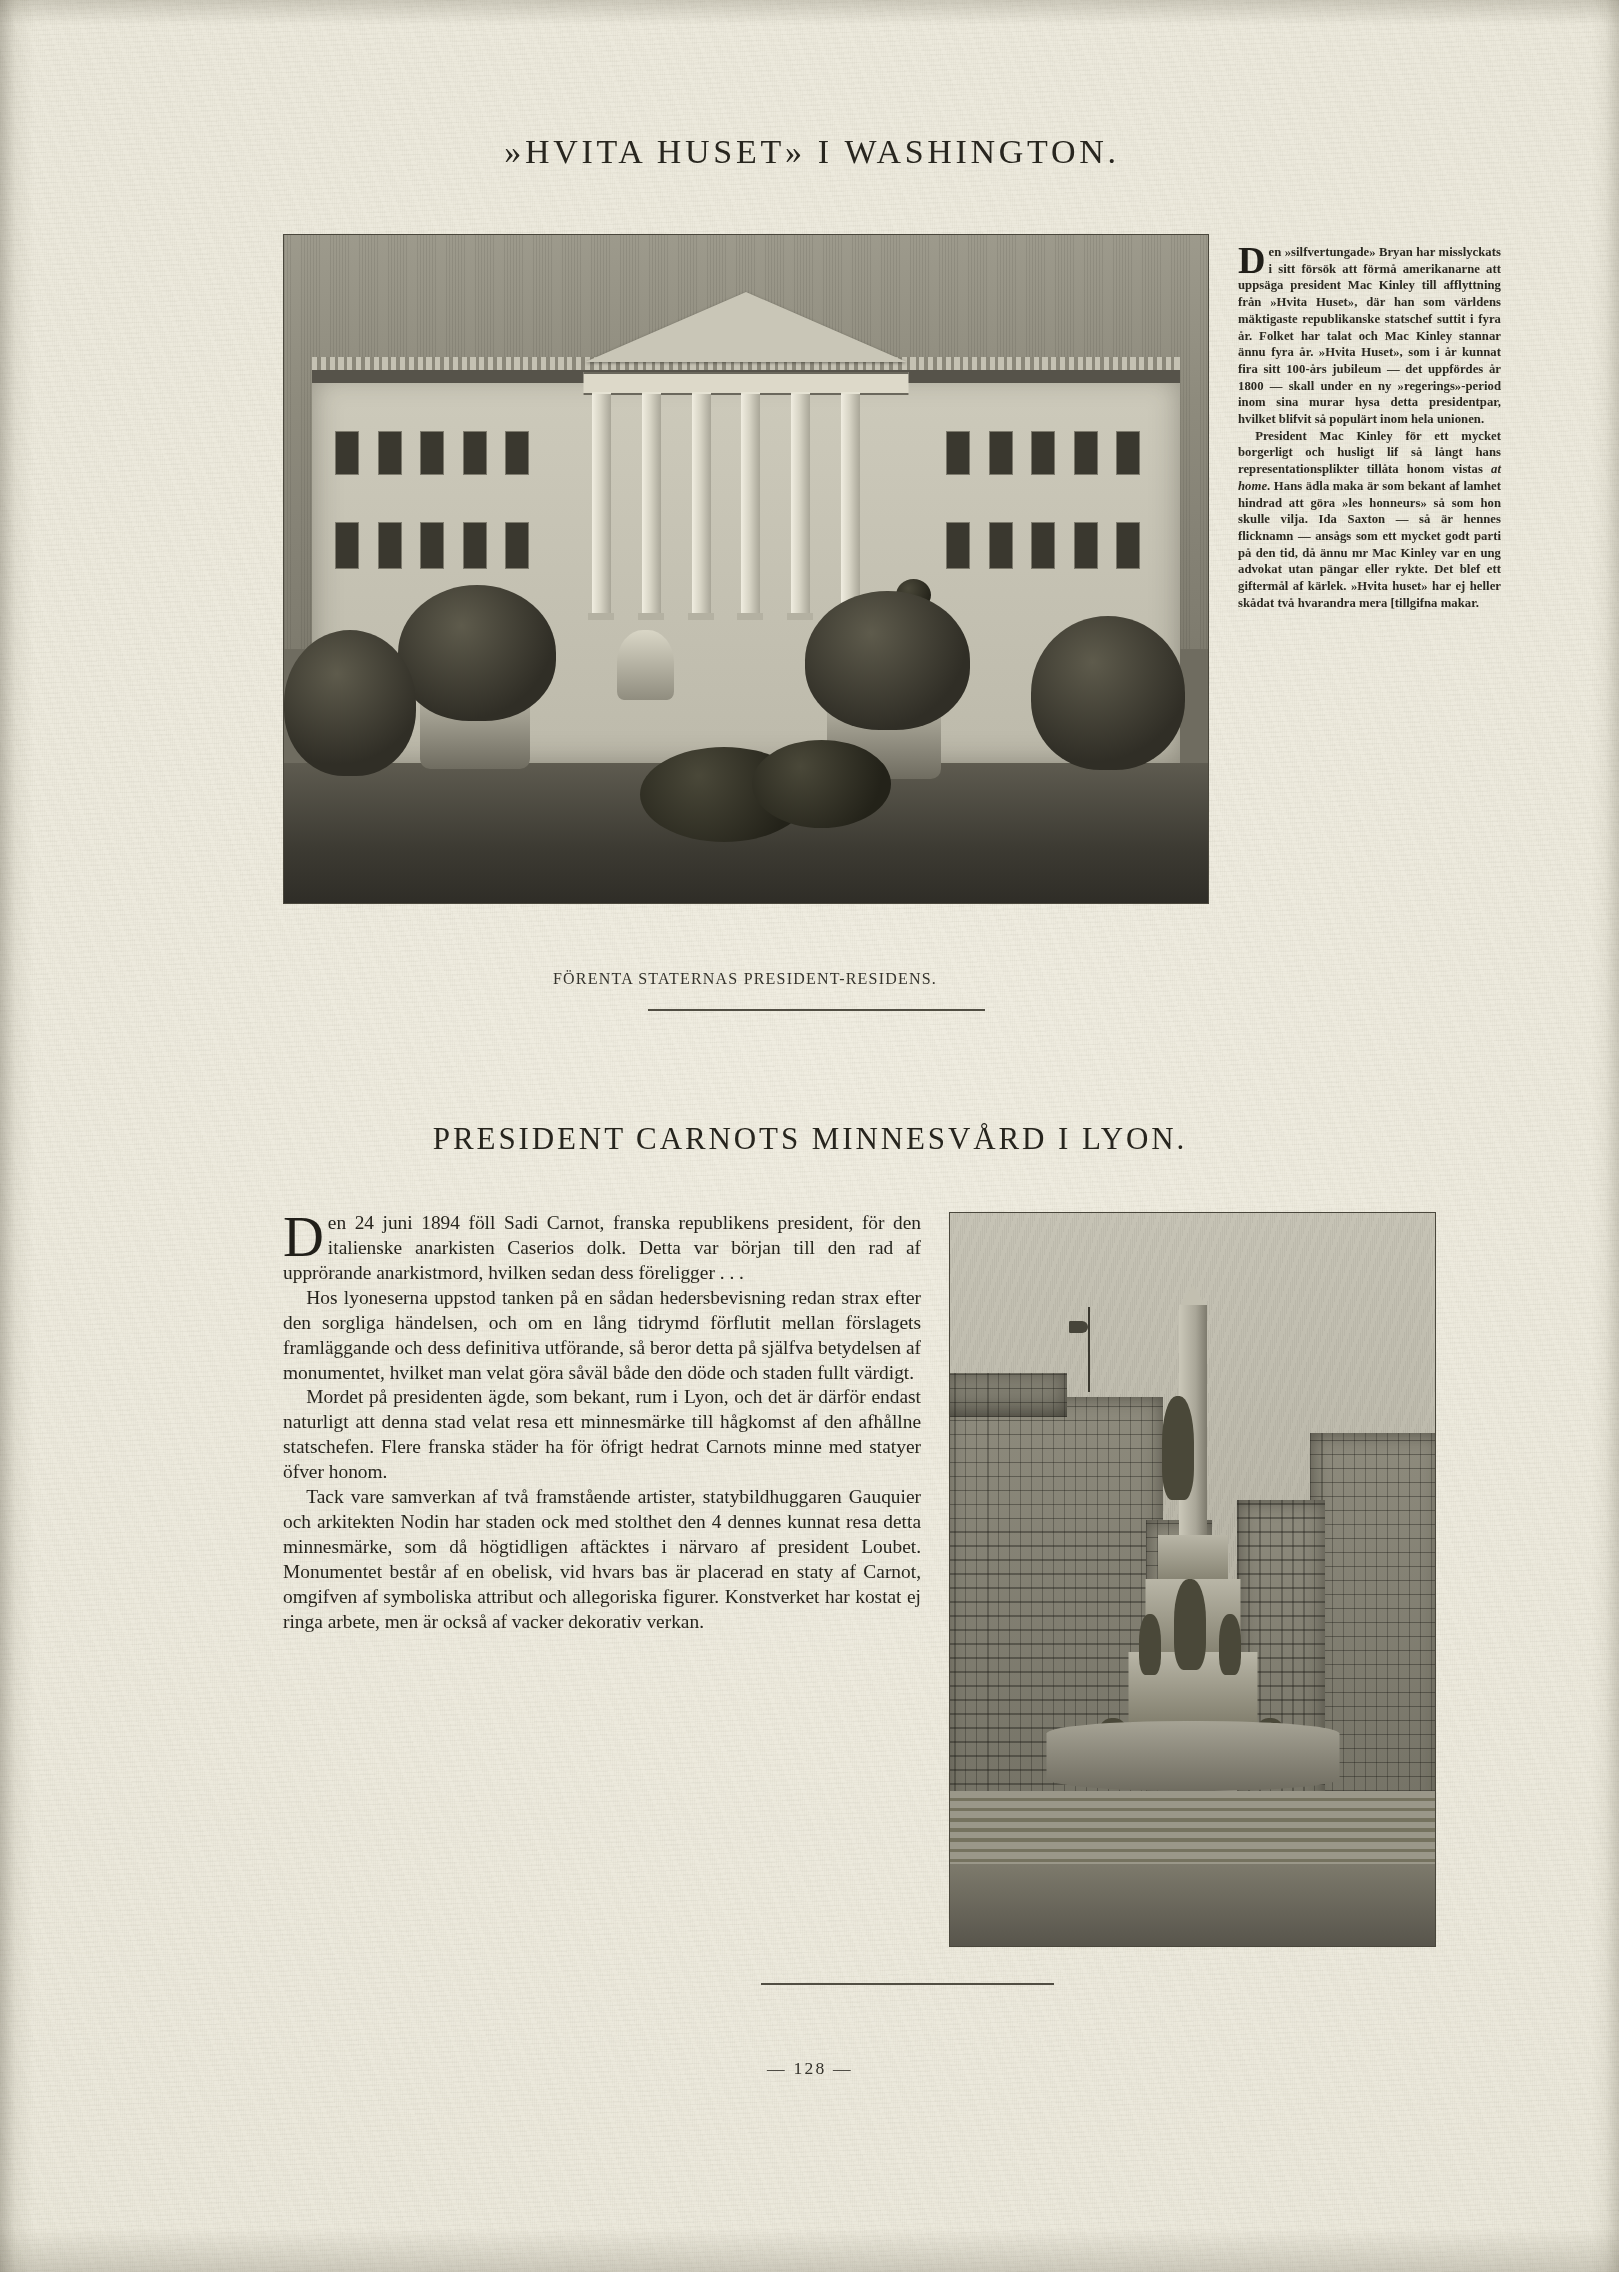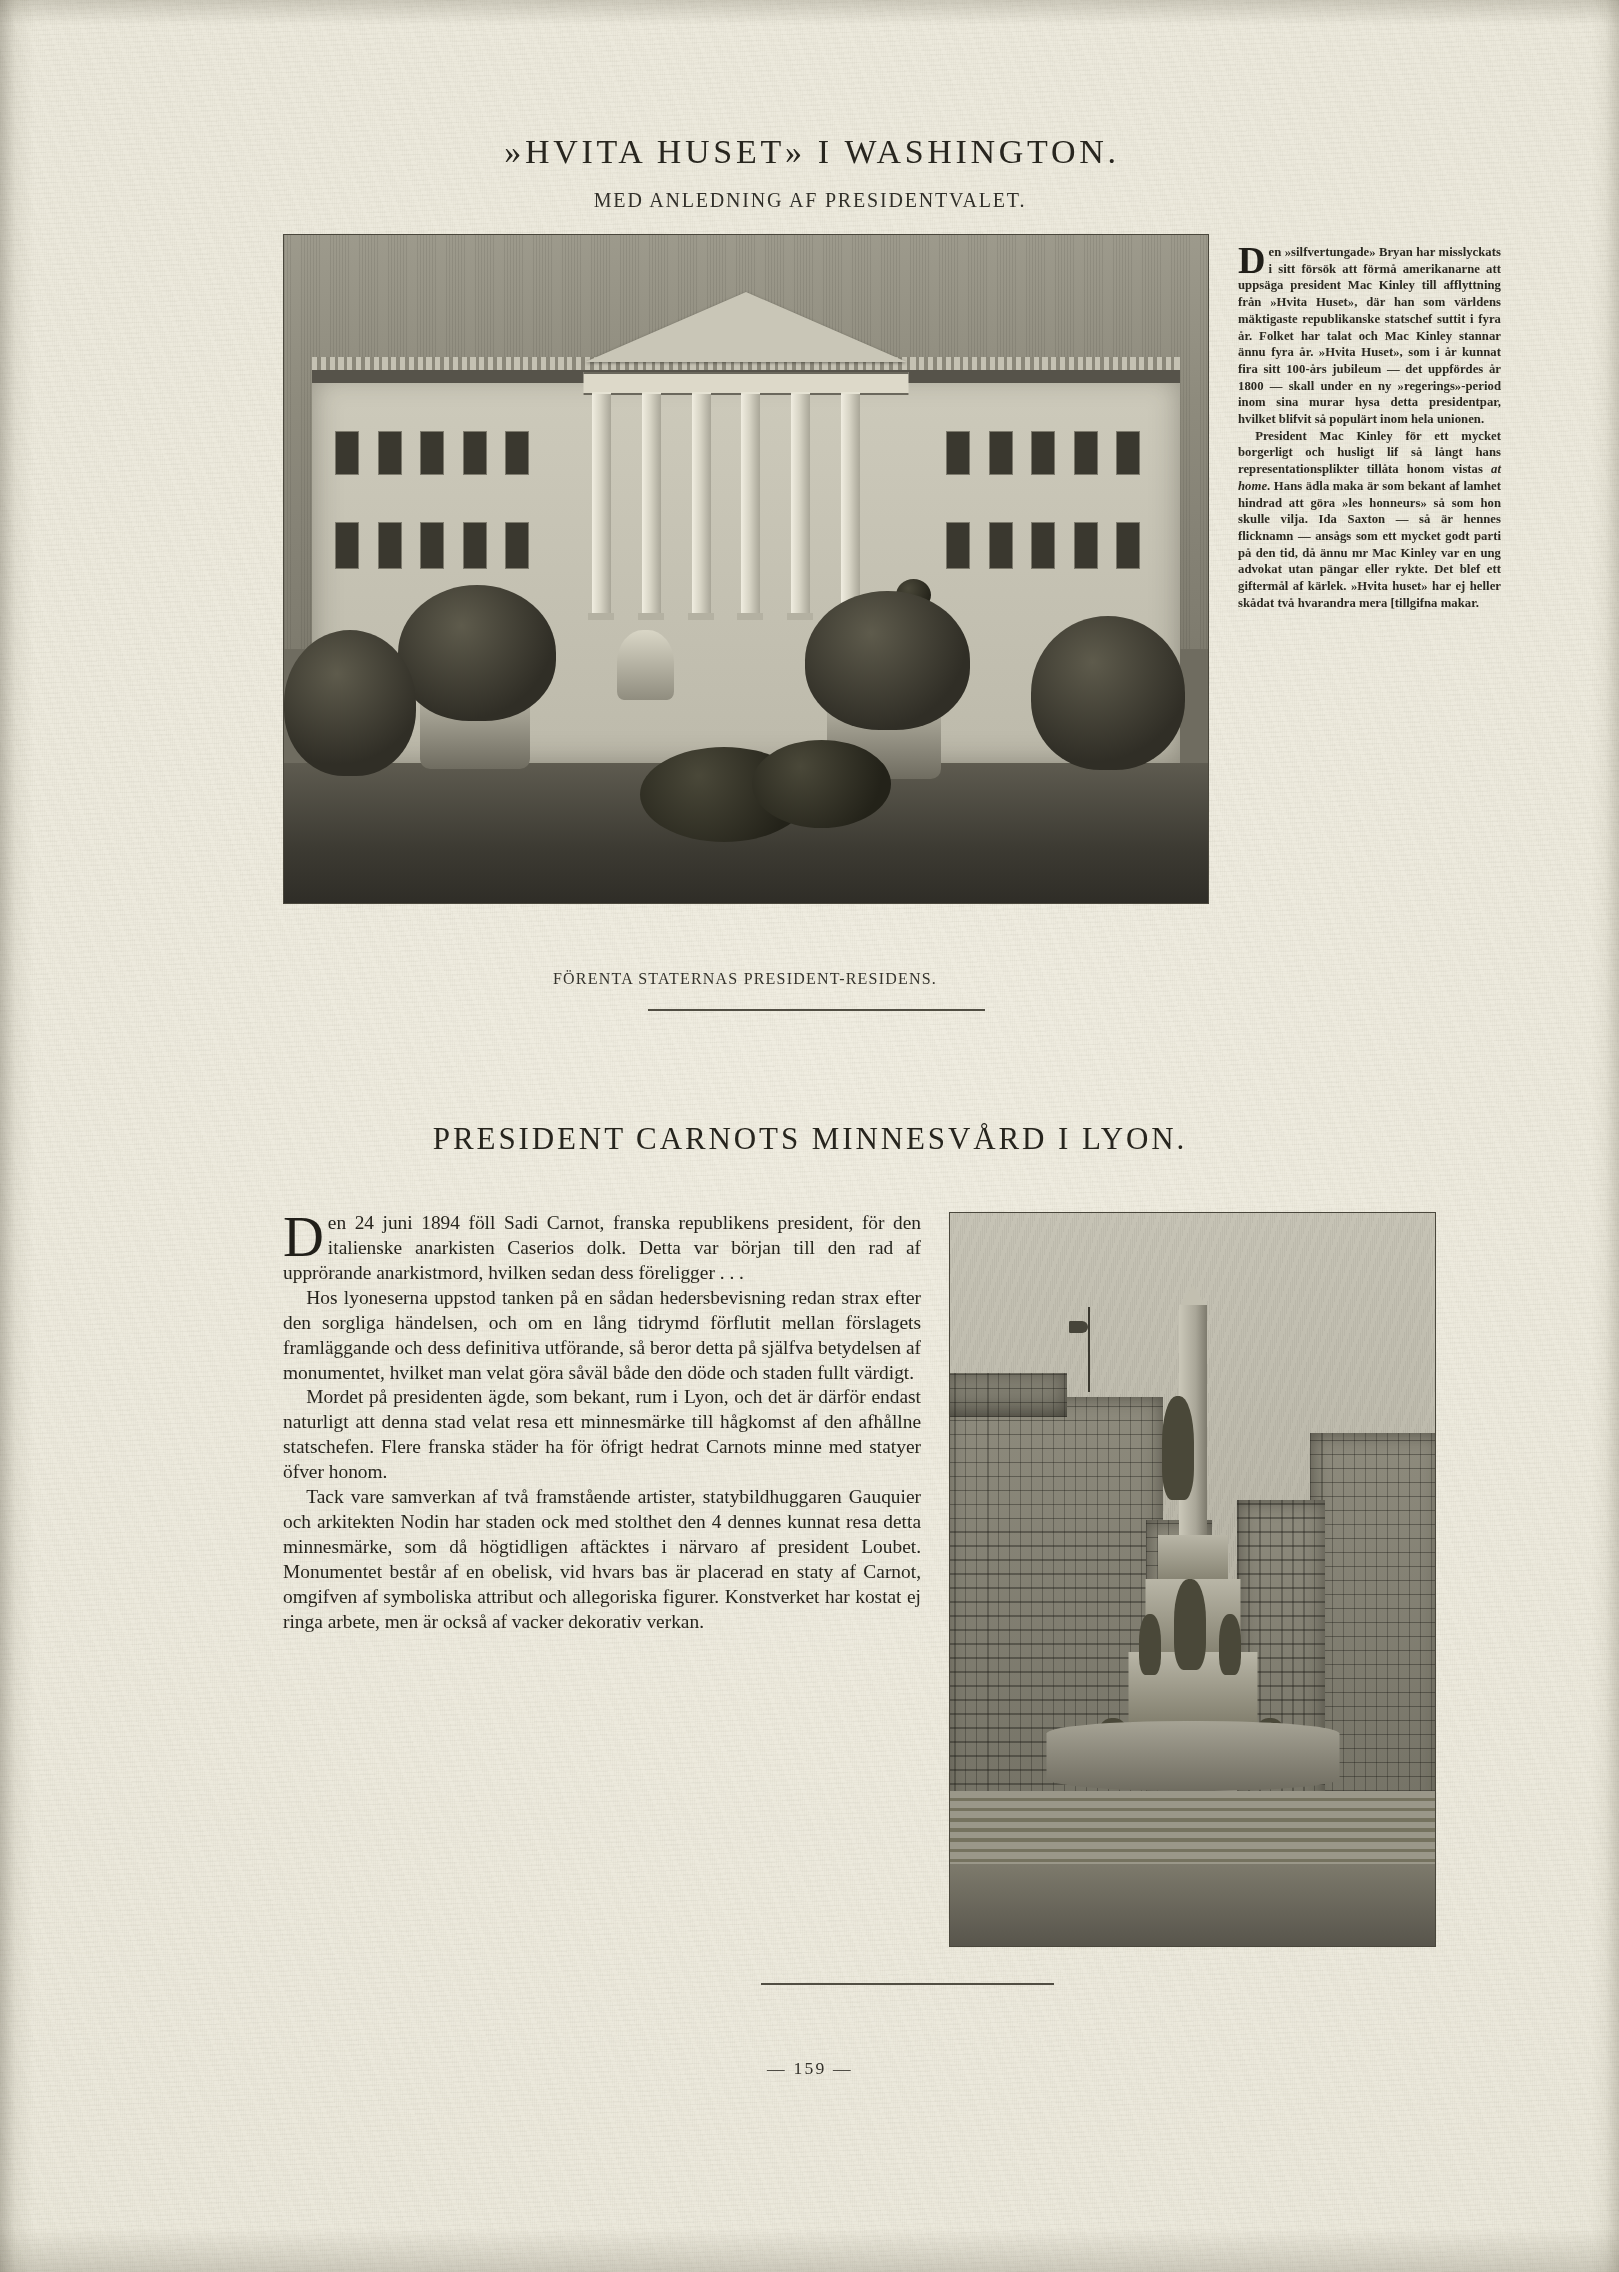--- a/index.html
+++ b/index.html
@@ -202,21 +202,20 @@
 </head>
 <body>
 
 <div class="paper"></div>
 <div class="grain"></div>
 
 <div class="page">
 
   <div class="h-main" style="top:133px;">»HVITA HUSET» I WASHINGTON.</div>
 
-  <div class="h-sub" style="top:189px;">MED ANLEDNING AF PRESIDENTVALET.</div>
 
   <div class="photo" style="left:283px;top:234px;width:924px;height:668px;">
     <div class="wh">
       <div class="wh-sky"></div>
       <div class="wh-ground"></div>
 
       <div class="wh-body"></div>
       <div class="wh-cornice"></div>
       <div class="wh-balustrade"></div>
 
@@ -313,21 +312,21 @@
       <div class="cm-fig" style="left:303px;top:505px;width:34px;height:51px;"></div>
 
       <div class="cm-basin" style="top:508px;width:293px;height:70px;"></div>
       <div class="cm-steps" style="top:578px;height:73px;"></div>
       <div class="cm-steps" style="top:651px;height:86px;background:linear-gradient(180deg,#7d7a6c,#56534a);"></div>
     </div>
   </div>
 
   <div class="rule" style="left:761px;width:293px;top:1983px;"></div>
 
-  <div class="folio" style="top:2058px;">— 159 —</div>
+  <div class="folio" style="top:2058px;">— 128 —</div>
 
 </div>
 
 <div class="edge-t"></div>
 <div class="edge-b"></div>
 <div class="edge-l"></div>
 <div class="edge-r"></div>
 
 
 </body></html>

